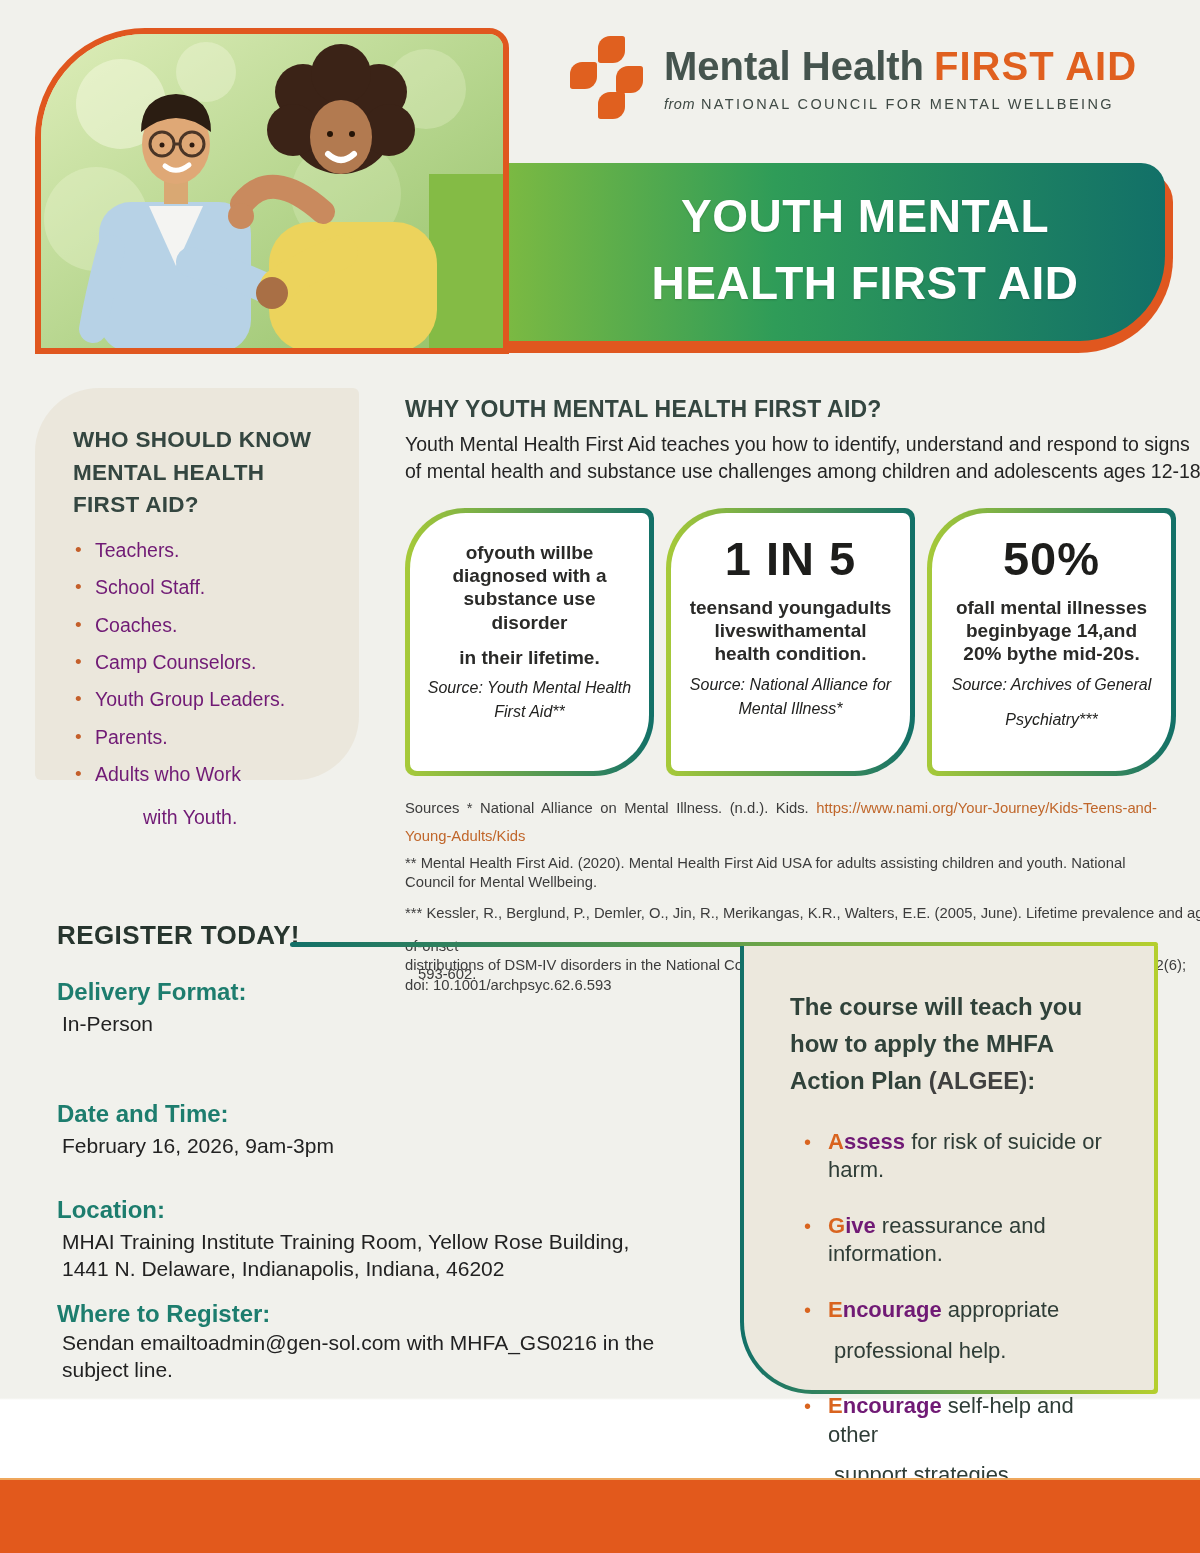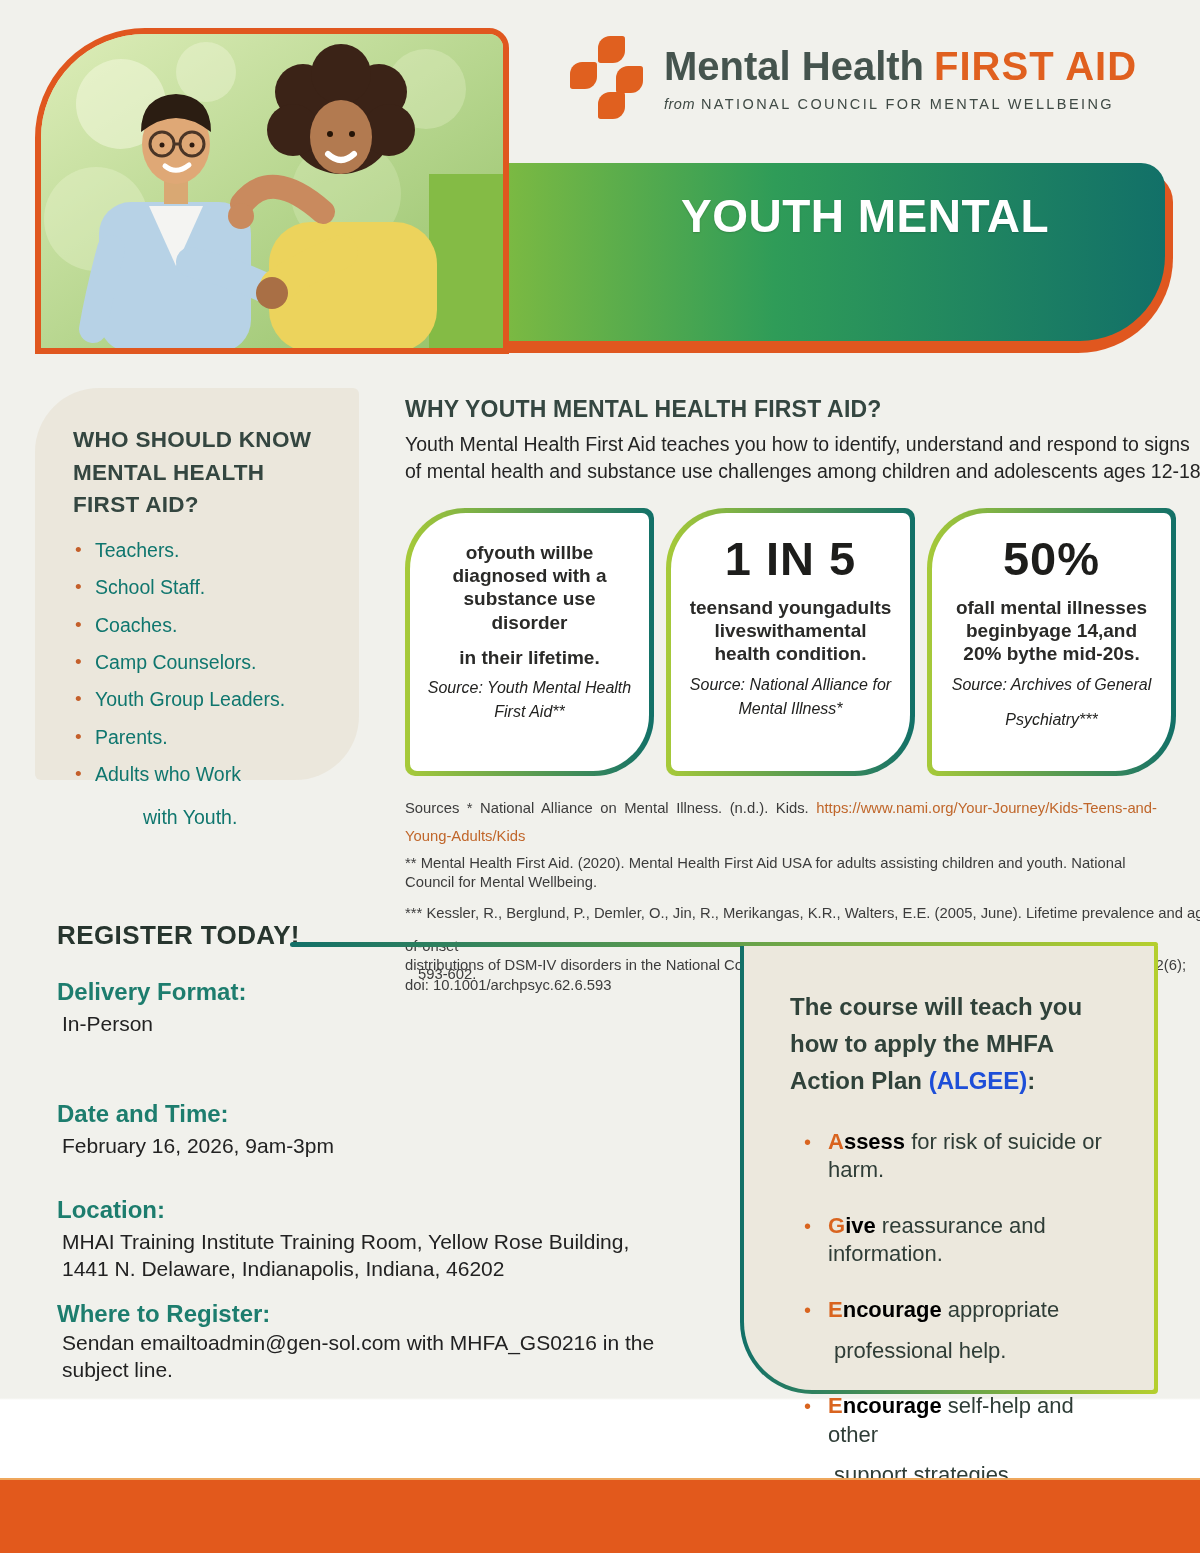--- a/index.html
+++ b/index.html
@@ -38,21 +38,21 @@
               border:6px solid #e0571f;border-radius:110px 20px 0 0;overflow:hidden;background:#dcecc0;}
   .photo-card svg{display:block;}
 
   
   .sidebar-card{position:absolute;left:35px;top:388px;width:324px;height:392px;
                 background:#ebe7dc;border-radius:64px 6px 64px 6px;
                 padding:36px 24px 0 38px;box-sizing:border-box;}
   .sidebar-heading{font-size:22.5px;font-weight:800;color:#344640;line-height:1.45;letter-spacing:.3px;}
   .sidebar-list{list-style:none;margin:16px 0 0 0;padding:0;}
   .sidebar-list li{position:relative;padding-left:22px;margin-top:13px;
-                   font-size:19.5px;color:#0f766e;line-height:1.25;}
+                   font-size:19.5px;color:#701a75;line-height:1.25;}
   .sidebar-list li::before{content:"•";position:absolute;left:2px;top:0;color:#c45f2a;font-size:19px;}
   .sidebar-sub{margin-top:18px;margin-left:48px;}
 
   
   .why{position:absolute;left:405px;top:396px;width:800px;}
   .why-heading{font-size:23px;font-weight:800;color:#344640;letter-spacing:.2px;}
   .why-line{font-size:19.5px;color:#242424;line-height:1.38;white-space:nowrap;}
   .why-body{margin-top:8px;}
 
   
@@ -92,43 +92,44 @@
   .detail-label{font-size:24px;font-weight:800;color:#1d7d6e;}
   .detail-value{margin-top:5px;margin-left:5px;font-size:21px;color:#222222;line-height:1.28;}
 
   
   .algee-wrap{position:absolute;left:740px;top:946px;width:418px;height:448px;box-sizing:border-box;
               background:linear-gradient(90deg,#127068,#b5cf2e);
               padding:0 4px 4px 4px;border-radius:0 0 4px 72px;}
   .algee-inner{width:100%;height:100%;box-sizing:border-box;background:#ece8dd;
                border-radius:0 0 2px 68px;padding:42px 28px 0 46px;}
   .algee-heading{width:340px;font-size:24px;font-weight:800;color:#30423a;line-height:1.55;}
-  .algee-highlight{color:#1d4ed8;}
+  .algee-highlight{color:#404040;}
   .algee-list{list-style:none;margin:28px 0 0 14px;padding:0;}
   .algee-list li{position:relative;padding-left:24px;margin-top:27px;
                  font-size:22px;color:#2f3d37;line-height:1.3;}
   .algee-list li::before{content:"•";position:absolute;left:0;top:1px;color:#d9641f;font-size:20px;}
   .lead-first{color:#d9641f;font-weight:800;}
-  .lead-rest{color:#000000;font-weight:800;}
+  .lead-rest{color:#701a75;font-weight:800;}
   .algee-line2{margin-top:12px;margin-left:6px;}
   .algee-line2:empty{display:none;margin:0;}
 
   
   .footer-bar{position:absolute;left:0;top:1478px;width:1200px;height:75px;
               background:#e2591c;border-top:2px solid #efa75c;}
 </style>
 </head>
 <body>
 
 <div class="page">
 
   <div class="banner-shadow"></div>
   <div class="banner"></div>
   <div class="banner-title">
     <div>YOUTH MENTAL</div>
+    <div>HEALTH FIRST AID</div>
   </div>
 
   <div class="logo">
     <div class="logo-icon">
       <div class="petal n"></div>
       <div class="petal w"></div>
       <div class="petal e"></div>
       <div class="petal s"></div>
     </div>
     <div class="logo-text">

